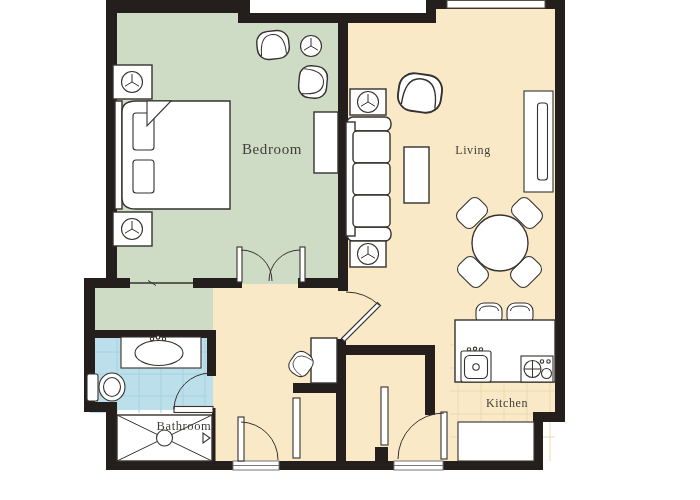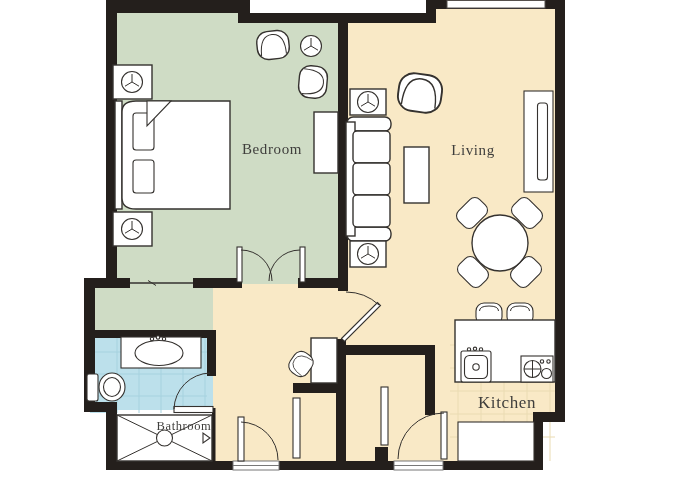--- a/index.html
+++ b/index.html
@@ -20,23 +20,23 @@
   .ln    { stroke: var(--furniture_outline,#35322f); stroke-width:1.3; fill:none; }
   .ln-thin { stroke: var(--furniture_outline,#35322f); stroke-width:1; fill:none; }
   .tile-bath  { stroke: var(--bathroom_tile_line,#a6d2df); stroke-width:1; }
   .tile-kitch { stroke: var(--kitchen_tile_line,#eadbb2); stroke-width:1; }
   .white { fill:#ffffff; }
   .room-label {
     position:absolute; color: var(--label_text,#3f3e3c);
     letter-spacing:0.6px; white-space:nowrap; transform:translate(-50%,-50%);
   }
   .lbl-bedroom { font-size:15px; }
-  .lbl-living  { font-size:15px; }
+  .lbl-living  { font-size:12px; }
   .lbl-bathroom{ font-size:12.5px;margin-top:39px; }
-  .lbl-kitchen { font-size:17px; }
+  .lbl-kitchen { font-size:12px; }
 </style>
 </head>
 <body>
 
 <div class="stage">
 <svg width="700" height="500" viewBox="0 0 700 500">
   <defs>
     <g id="tubchair">
       <rect x="-16" y="-14" width="32" height="28" rx="11" class="furn"></rect>
       <path d="M -12.5,10 Q -12.5,-10.5 0,-10.5 Q 12.5,-10.5 12.5,10" class="ln-thin"></path>

